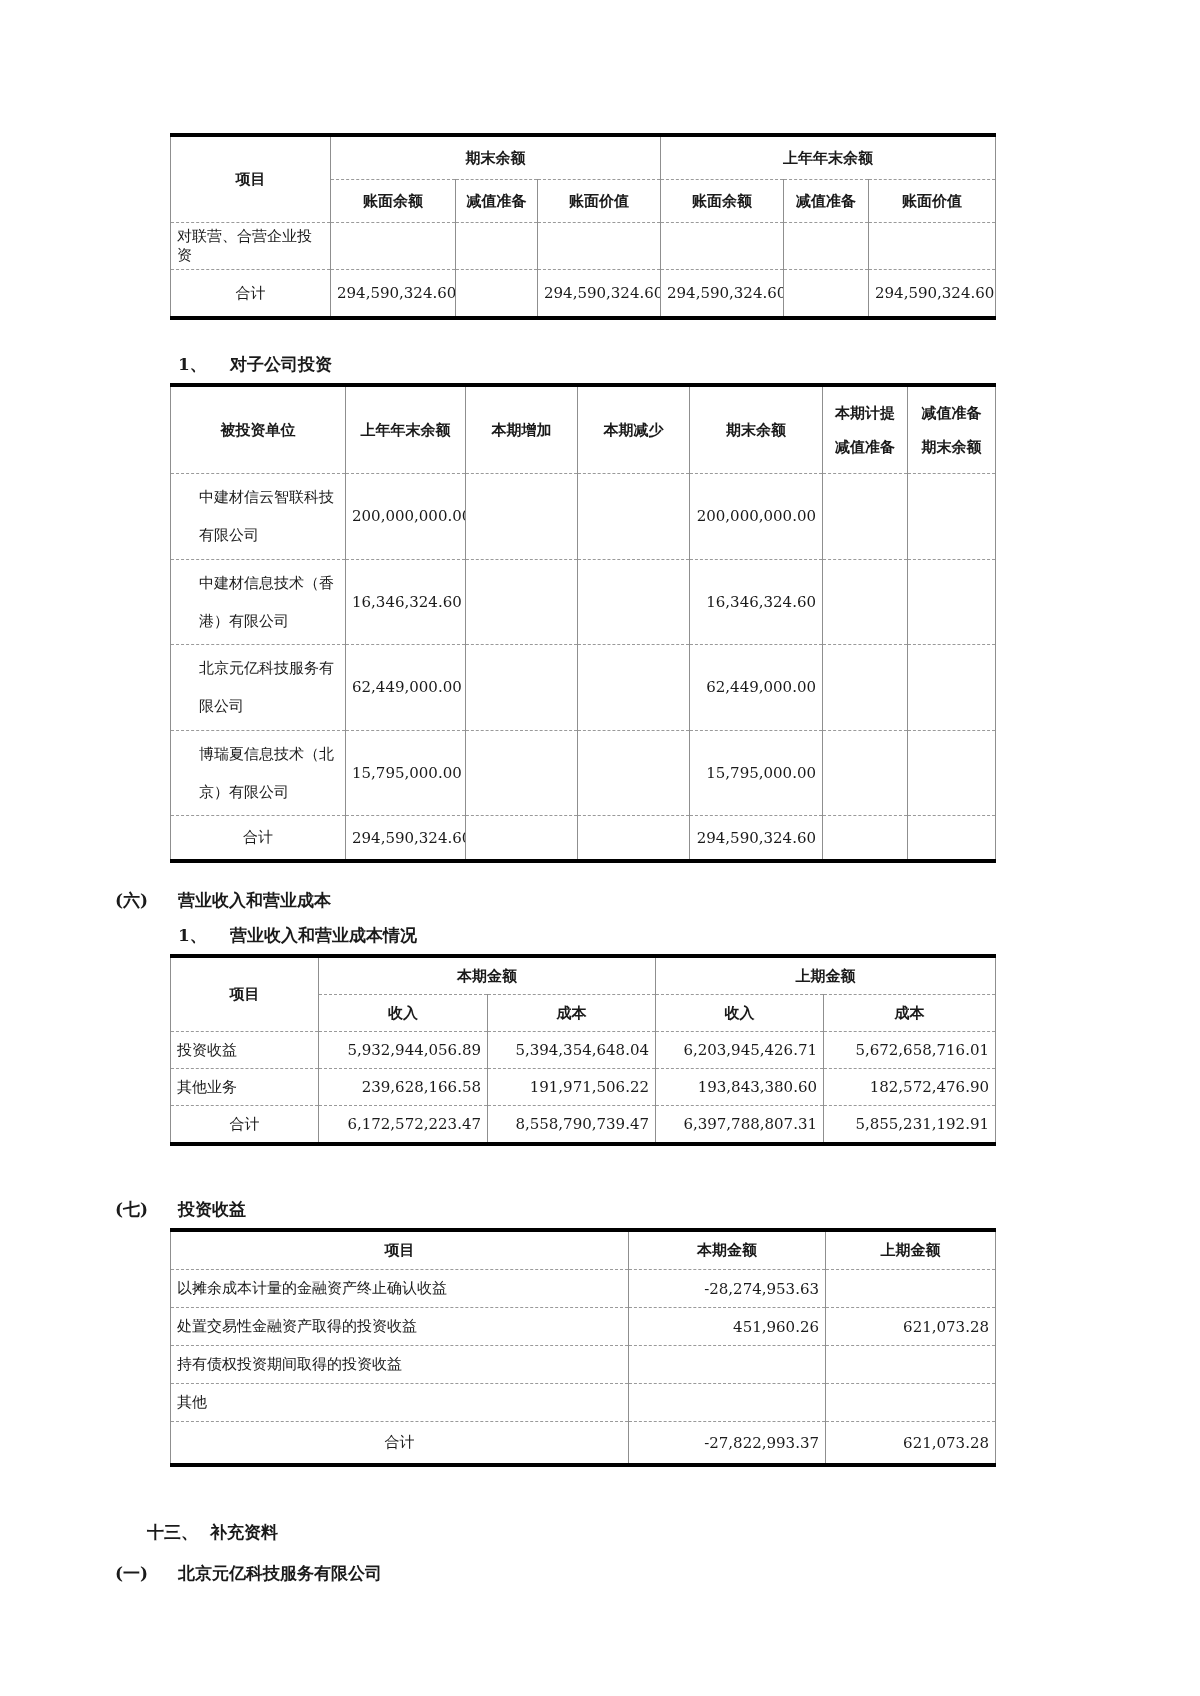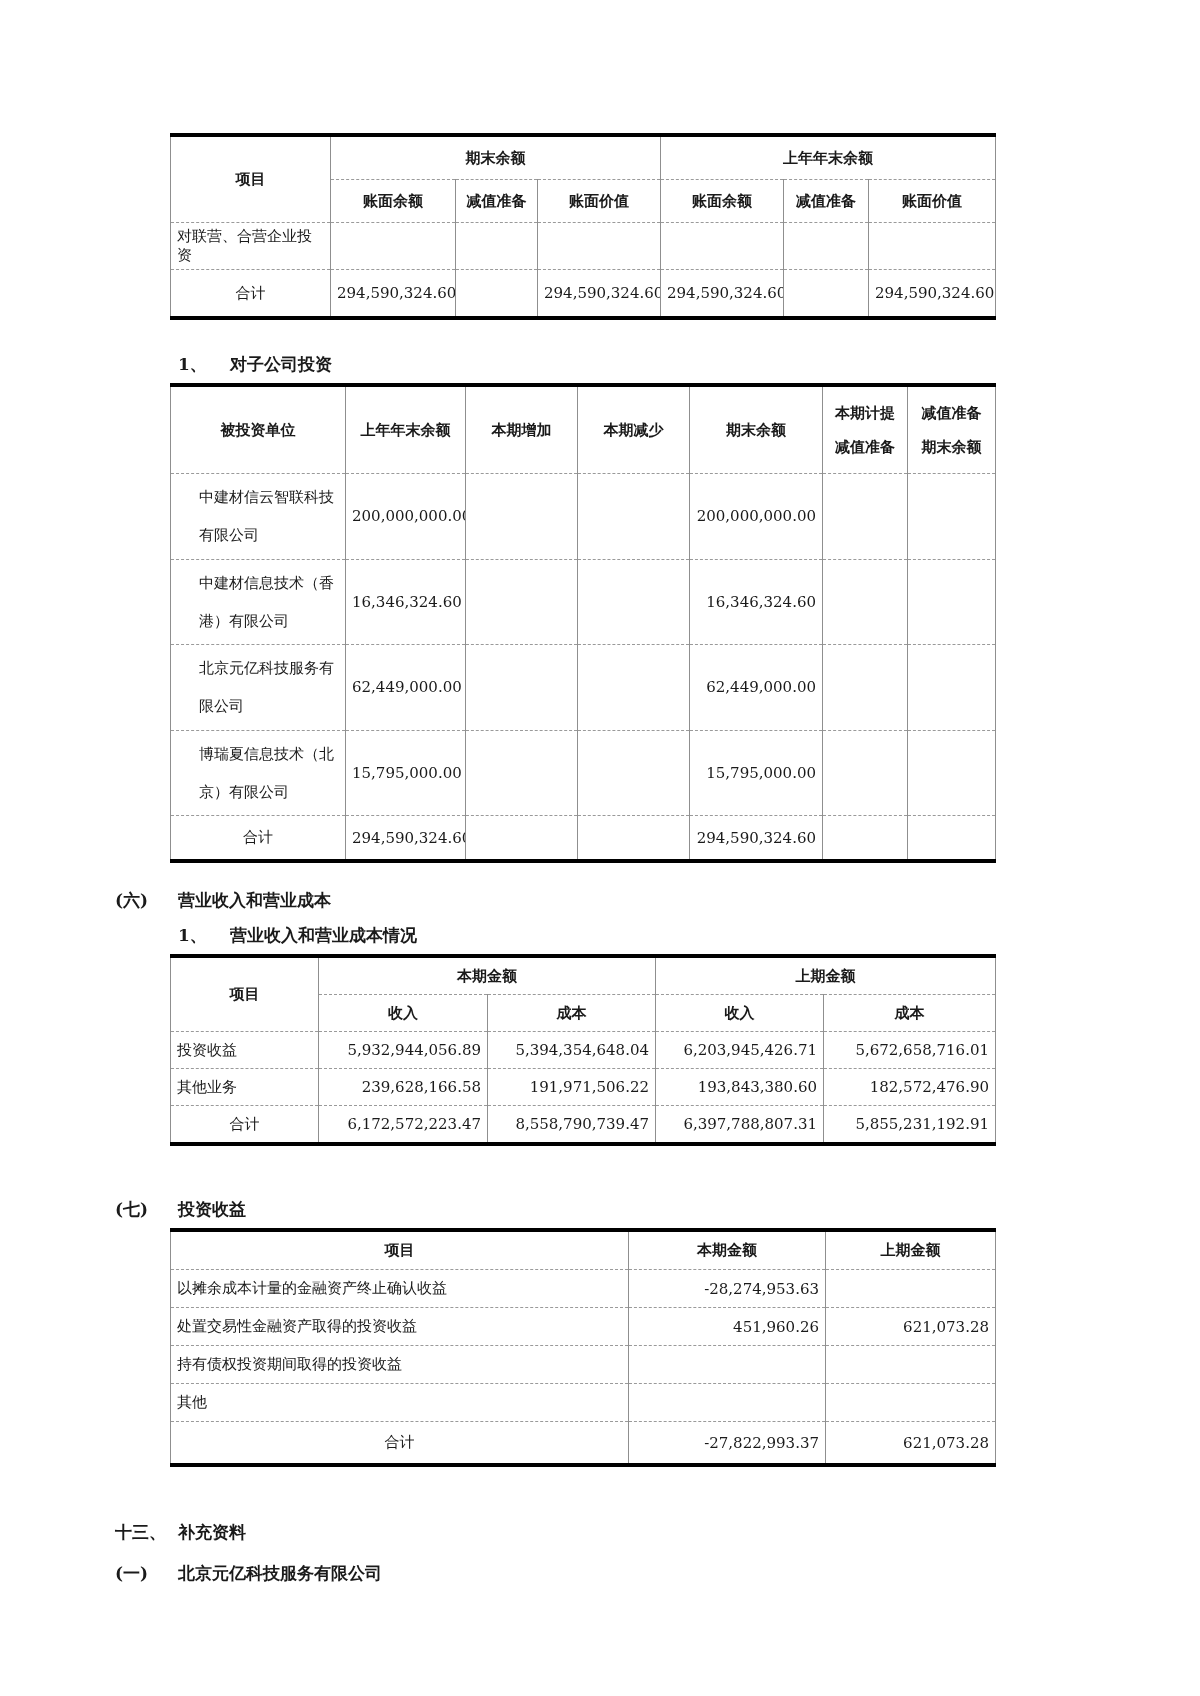--- a/index.html
+++ b/index.html
@@ -57,21 +57,21 @@
   .t4 tr.r-total td{height:41px;}
 
   
   .h-row{display:flex;align-items:baseline;font-weight:bold;font-size:17px;}
   .h-row .n1{margin-left:115px;width:63px;flex:none;}
   .h-row .n2{margin-left:178px;width:52px;flex:none;}
   .mt-t1h{margin-top:33px;margin-bottom:7px;}
   .mt-sec6{margin-top:26px;}
   .mt-sec6s{margin-top:12px;margin-bottom:7px;}
   .mt-sec7{margin-top:52px;margin-bottom:7px;}
-  .mt-sec13{margin-top:54px;}
+  .mt-sec13{margin-top:54px;padding-left:32px;}
   .mt-sec13s{margin-top:18px;}
 </style>
 </head>
 <body>
 
 <div class="page">
   <div class="spacer-top"></div>
 
   <table class="fin t1">
     <colgroup>

